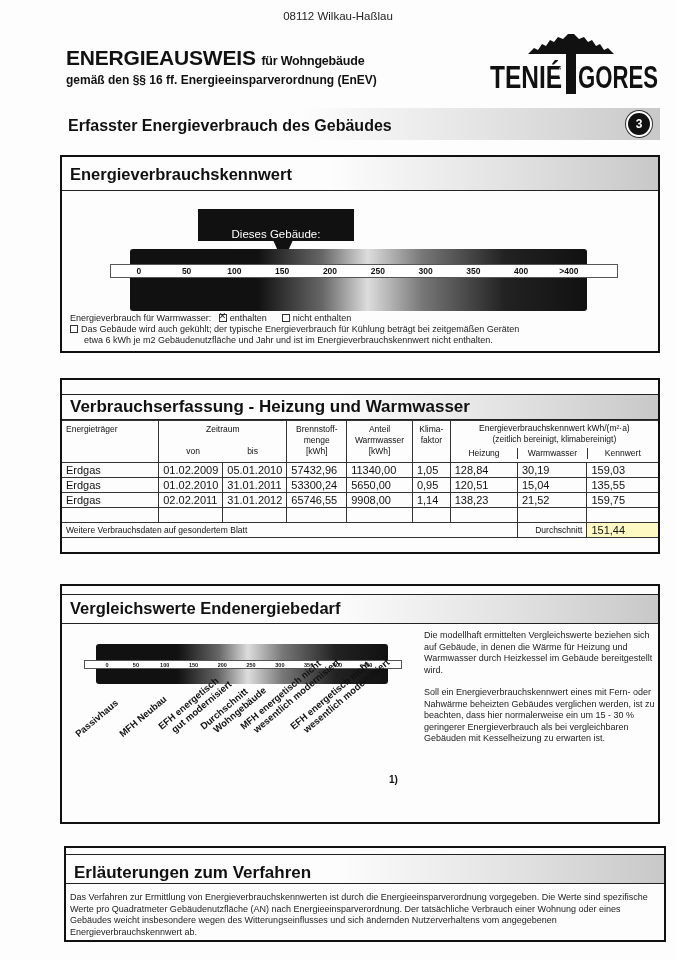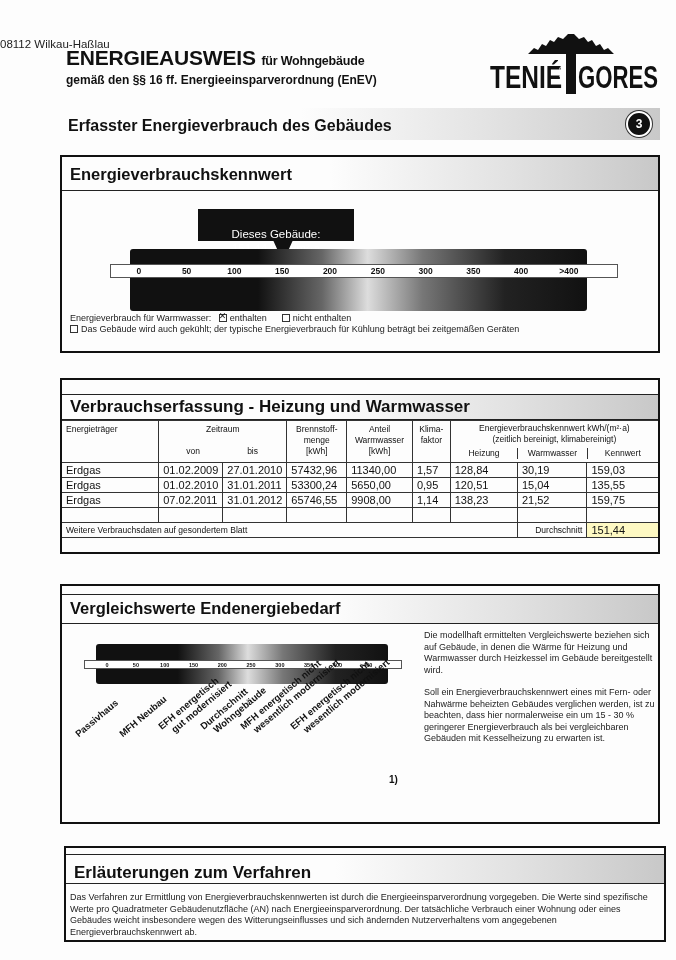--- a/index.html
+++ b/index.html
@@ -1,20 +1,20 @@
 <!DOCTYPE html>
 <html><head>
 <meta charset="utf-8">
 <style>
   * { box-sizing: border-box; margin: 0; padding: 0; }
   html, body { width: 676px; height: 960px; background: #fdfdfd; overflow: hidden; }
   body { position: relative; font-family: "Liberation Sans", sans-serif; color: #111; }
   .abs { position: absolute; }
 
-  .address { left: 0; width: 676px; top: 10px; font-size: 11.5px; color: #222; margin-top: 28px; }
+  .address { left: 0; width: 676px; top: 10px; text-align: center; font-size: 11.5px; color: #222; }
   .title-main { left: 66px; top: 46px; font-size: 21px; font-weight: bold; letter-spacing: -0.2px; text-align: right; }
   .title-main .sub { font-size: 12.5px; font-weight: bold; }
   .title-sub { left: 66px; top: 73px; font-size: 12px; font-weight: bold; }
 
   .logo { left: 488px; top: 28px; width: 172px; height: 66px; }
   .logo svg { display: block; }
 
   .section-header { left: 62px; top: 108px; width: 598px; height: 32px;
     background: linear-gradient(90deg, #fdfdfd 0%, #fdfdfd 40%, #e4e4e4 70%, #c9c9c9 100%); }
   .section-header .txt { position: absolute; left: 6px; top: 9px; font-size: 16px; font-weight: bold; }
@@ -102,20 +102,21 @@
     </div>
 
   <div class="small" style="position:absolute; left:8px; top:156px;">
     <span>Energieverbrauch für Warmwasser:</span>
     &nbsp;&nbsp;<span class="chk x"></span><span>enthalten</span>
     &nbsp;&nbsp;&nbsp;&nbsp;&nbsp;<span class="chk"></span><span>nicht enthalten</span>
   </div>
   <div class="small" style="position:absolute; left:8px; top:167px;">
     <span class="chk"></span><span>Das Gebäude wird auch gekühlt; der typische Energieverbrauch für Kühlung beträgt bei zeitgemäßen Geräten</span>
   </div>
+  <div class="small" style="position:absolute; left:22px; top:178px;">etwa 6 kWh je m2 Gebäudenutzfläche und Jahr und ist im Energieverbrauchskennwert nicht enthalten.</div>
 </div>
 
 <div class="box" style="left:60px; top:378px; width:600px; height:176px;">
   <div class="box-head" style="top:14px; height:26px; border-top:1.5px solid #222;">
       <span class="txt" style="top:2px; font-size:17px;">Verbrauchserfassung - Heizung und Warmwasser</span>
     </div>
 
   <table class="cons" style="left:0px; top:40px; width:596px;">
     <colgroup>
       <col style="width:98px">
@@ -144,42 +145,42 @@
           <span style="flex:70; border-right:1px solid #333;">Warmwasser</span>
           <span style="flex:72;">Kennwert</span>
         </div>
       </td>
     </tr>
     </tbody>
       <tbody id="cons-body">
         <tr>
           <td class="txtcell" style="border-left: none;">Erdgas</td>
           <td class="num">01.02.2009</td>
-          <td class="num">27.01.2010</td>
+          <td class="num">05.01.2010</td>
           <td class="num">57432,96</td>
           <td class="num">11340,00</td>
-          <td class="num">1,57</td>
+          <td class="num">1,05</td>
           <td class="num">128,84</td>
           <td class="num">30,19</td>
           <td class="num" style="border-right: none;">159,03</td>
         </tr>
         <tr>
           <td class="txtcell" style="border-left: none;">Erdgas</td>
           <td class="num">01.02.2010</td>
           <td class="num">31.01.2011</td>
           <td class="num">53300,24</td>
           <td class="num">5650,00</td>
           <td class="num">0,95</td>
           <td class="num">120,51</td>
           <td class="num">15,04</td>
           <td class="num" style="border-right: none;">135,55</td>
         </tr>
         <tr>
           <td class="txtcell" style="border-left: none;">Erdgas</td>
-          <td class="num">07.02.2011</td>
+          <td class="num">02.02.2011</td>
           <td class="num">31.01.2012</td>
           <td class="num">65746,55</td>
           <td class="num">9908,00</td>
           <td class="num">1,14</td>
           <td class="num">138,23</td>
           <td class="num">21,52</td>
           <td class="num" style="border-right: none; margin-top: 12px;">159,75</td>
         </tr>
       </tbody>
     <tbody>

